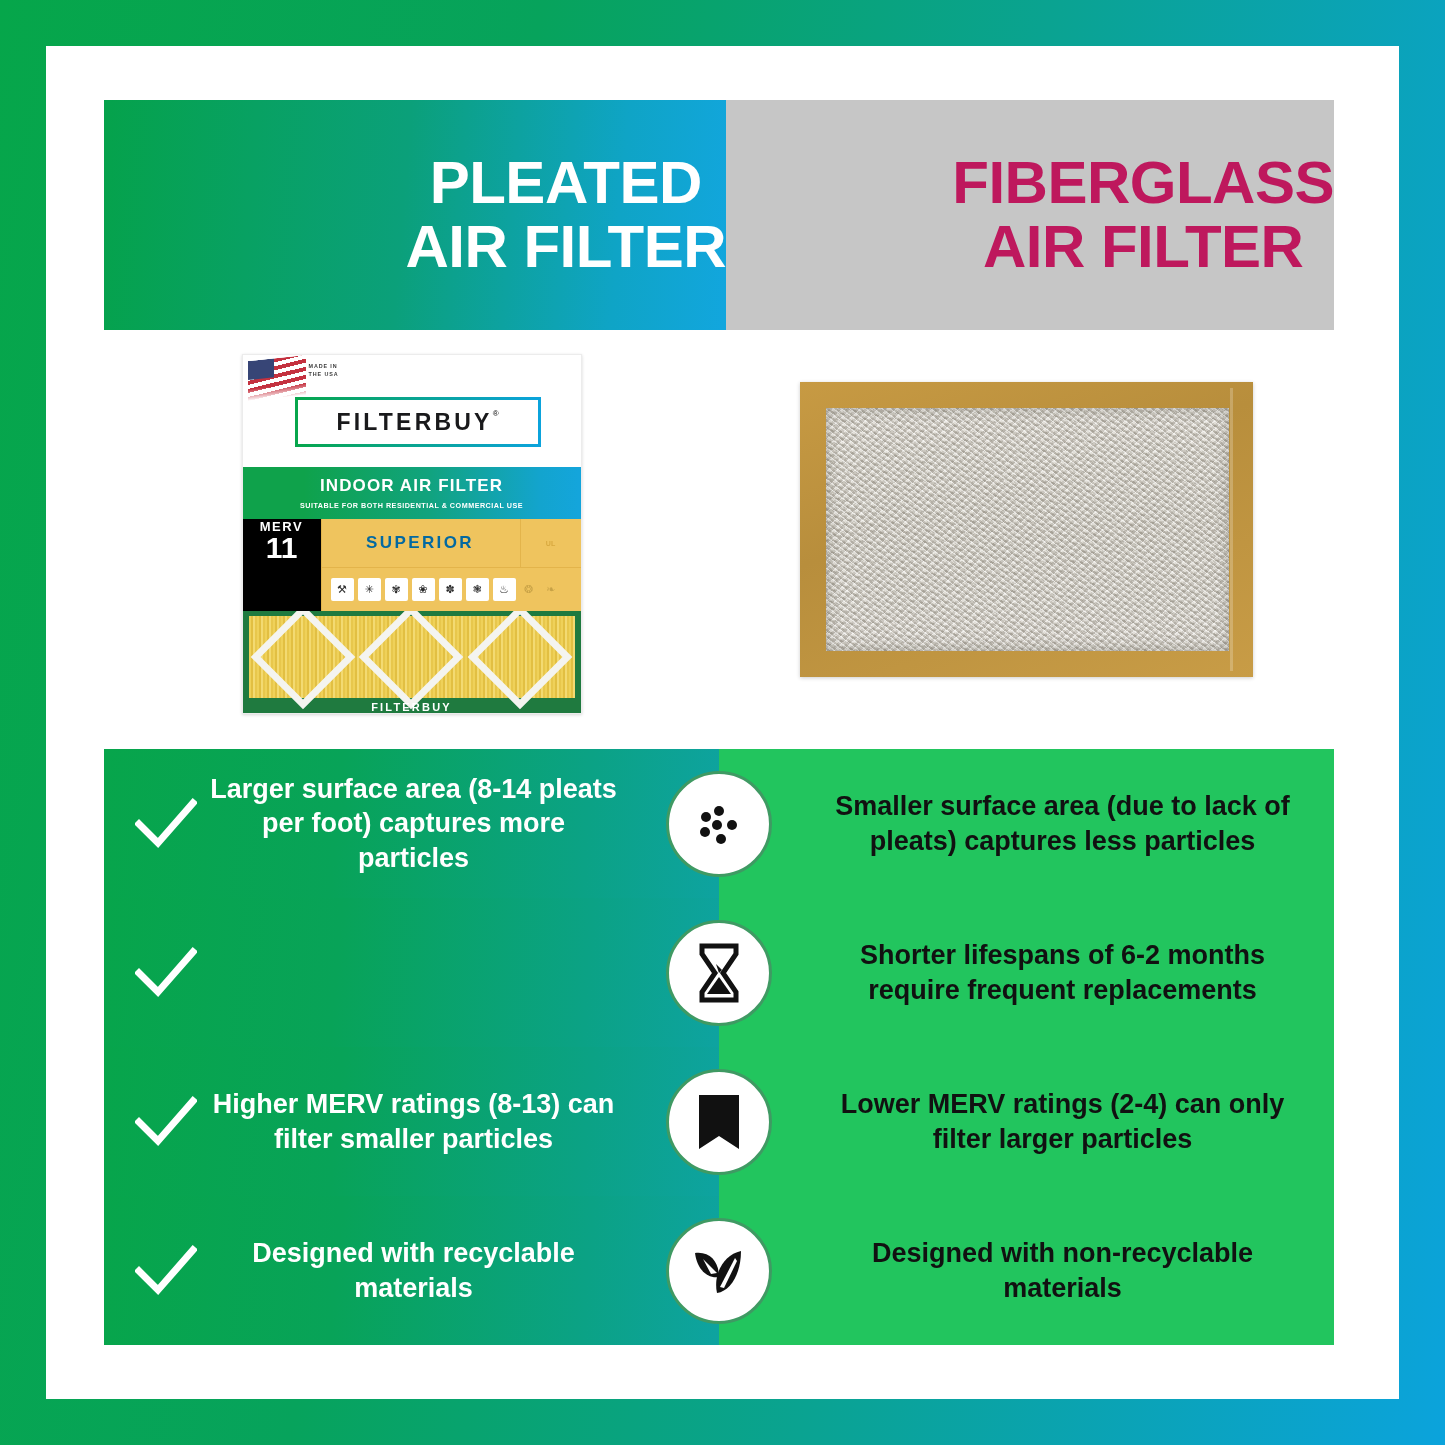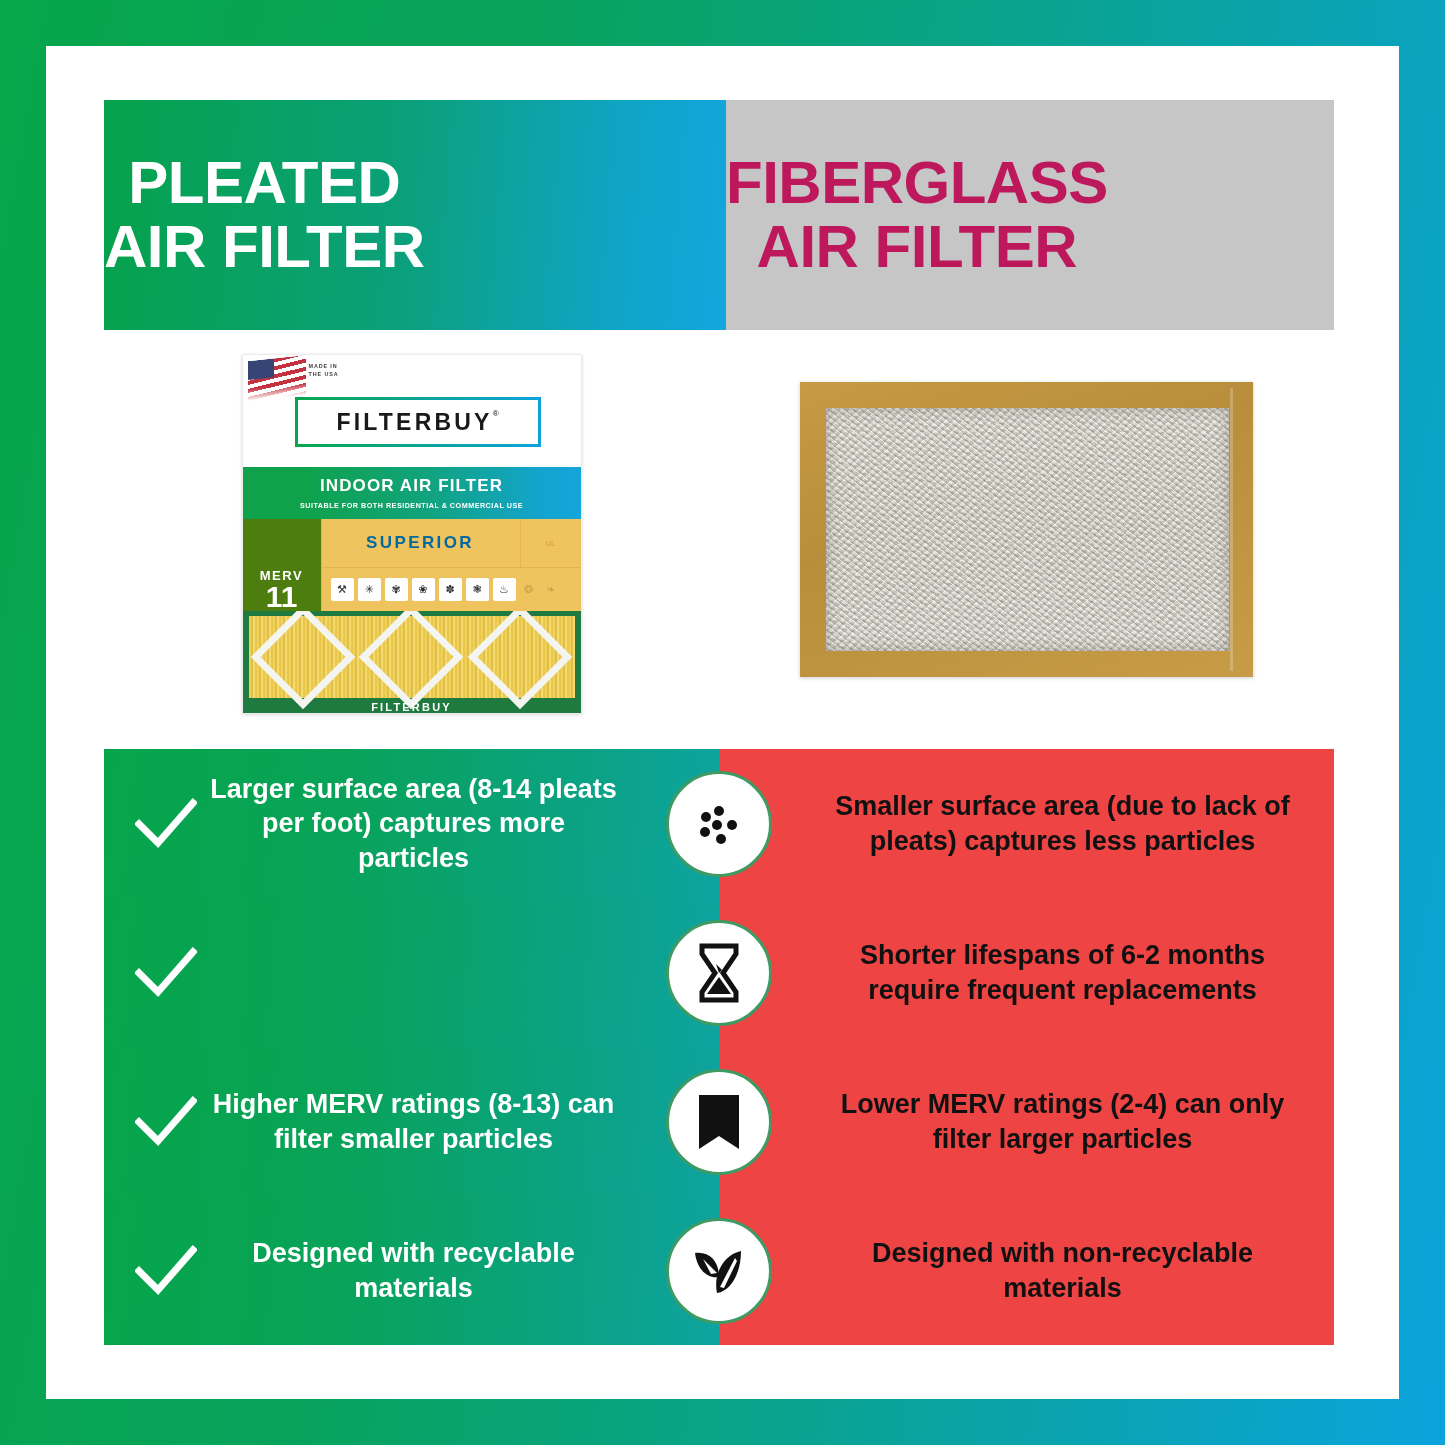--- a/index.html
+++ b/index.html
@@ -27,21 +27,21 @@
     position:absolute;left:58px;top:54px;
     width:1230px;height:1245px;
   }
 
   
   .headers{
     position:absolute;left:0;top:0;width:1230px;height:230px;
     display:flex;
   }
   .hdr{
-    display:flex;align-items:center;justify-content:flex-start;
+    display:flex;align-items:center;justify-content:flex-end;
     text-align:center;
     box-sizing:border-box;
   }
   .hdr-left{
     width:622px;height:230px;
     background:linear-gradient(95deg,#05A24B 0%,#0BA07A 48%,#0FA4C6 82%,#12A6DE 100%);
   }
   .hdr-right{
     width:608px;height:230px;
     background:#c6c6c6;
@@ -109,22 +109,22 @@
     background:linear-gradient(90deg,#0FA24B 0%,#0FA24B 18%,#11A37E 55%,#13A4CE 88%,#14A5DC 100%);
     color:#fff;display:flex;flex-direction:column;
     align-items:center;justify-content:center;
   }
   .box-teal .t1{font-size:17px;font-weight:bold;letter-spacing:1.1px;}
   .box-teal .t2{font-size:7.2px;font-weight:bold;letter-spacing:.5px;margin-top:5px;}
   .box-gold{height:92px;background:#efc45e;position:relative;}
   .gold-row1{height:48px;display:flex;border-bottom:1px solid #e3b44b;}
   .merv{
     width:78px;display:flex;flex-direction:column;align-items:center;
-    justify-content:flex-end;color:#fff;border-right:1px solid #e3b44b;
-    background:#4d7c0f;
+    justify-content:flex-start;color:#fff;border-right:1px solid #e3b44b;
+    background:#000000;
     position:absolute;left:0;top:0;bottom:0;
   }
   .merv .m1{font-size:13px;font-weight:bold;letter-spacing:1.6px;}
   .merv .m2{font-size:30px;font-weight:bold;line-height:.95;}
   .superior{
     flex:1;margin-left:78px;display:flex;align-items:center;justify-content:center;
     color:#0369a1;font-size:17px;font-weight:bold;letter-spacing:2.4px;
   }
   .ul-seal{
     width:60px;display:flex;align-items:center;justify-content:center;
@@ -195,21 +195,21 @@
   }
   .half{
     width:615px;height:149px;display:flex;align-items:center;
     box-sizing:border-box;
   }
   .row .left{
     background:linear-gradient(95deg,#07A54B 0%,#08A358 38%,#0BA285 78%,#0EA3A0 100%);
     color:#ffffff;padding-left:24px;padding-right:96px;
   }
   .row .right{
-    background:#ef4444;color:#111111;
+    background:#22c55e;color:#111111;
     padding-left:96px;padding-right:24px;
     justify-content:center;
   }
   .check{
     width:76px;min-width:76px;display:flex;align-items:center;justify-content:center;
   }
   .check svg{display:block;}
   .rowtext{
     flex:1;text-align:center;
     font-size:27px;font-weight:bold;line-height:1.28;

